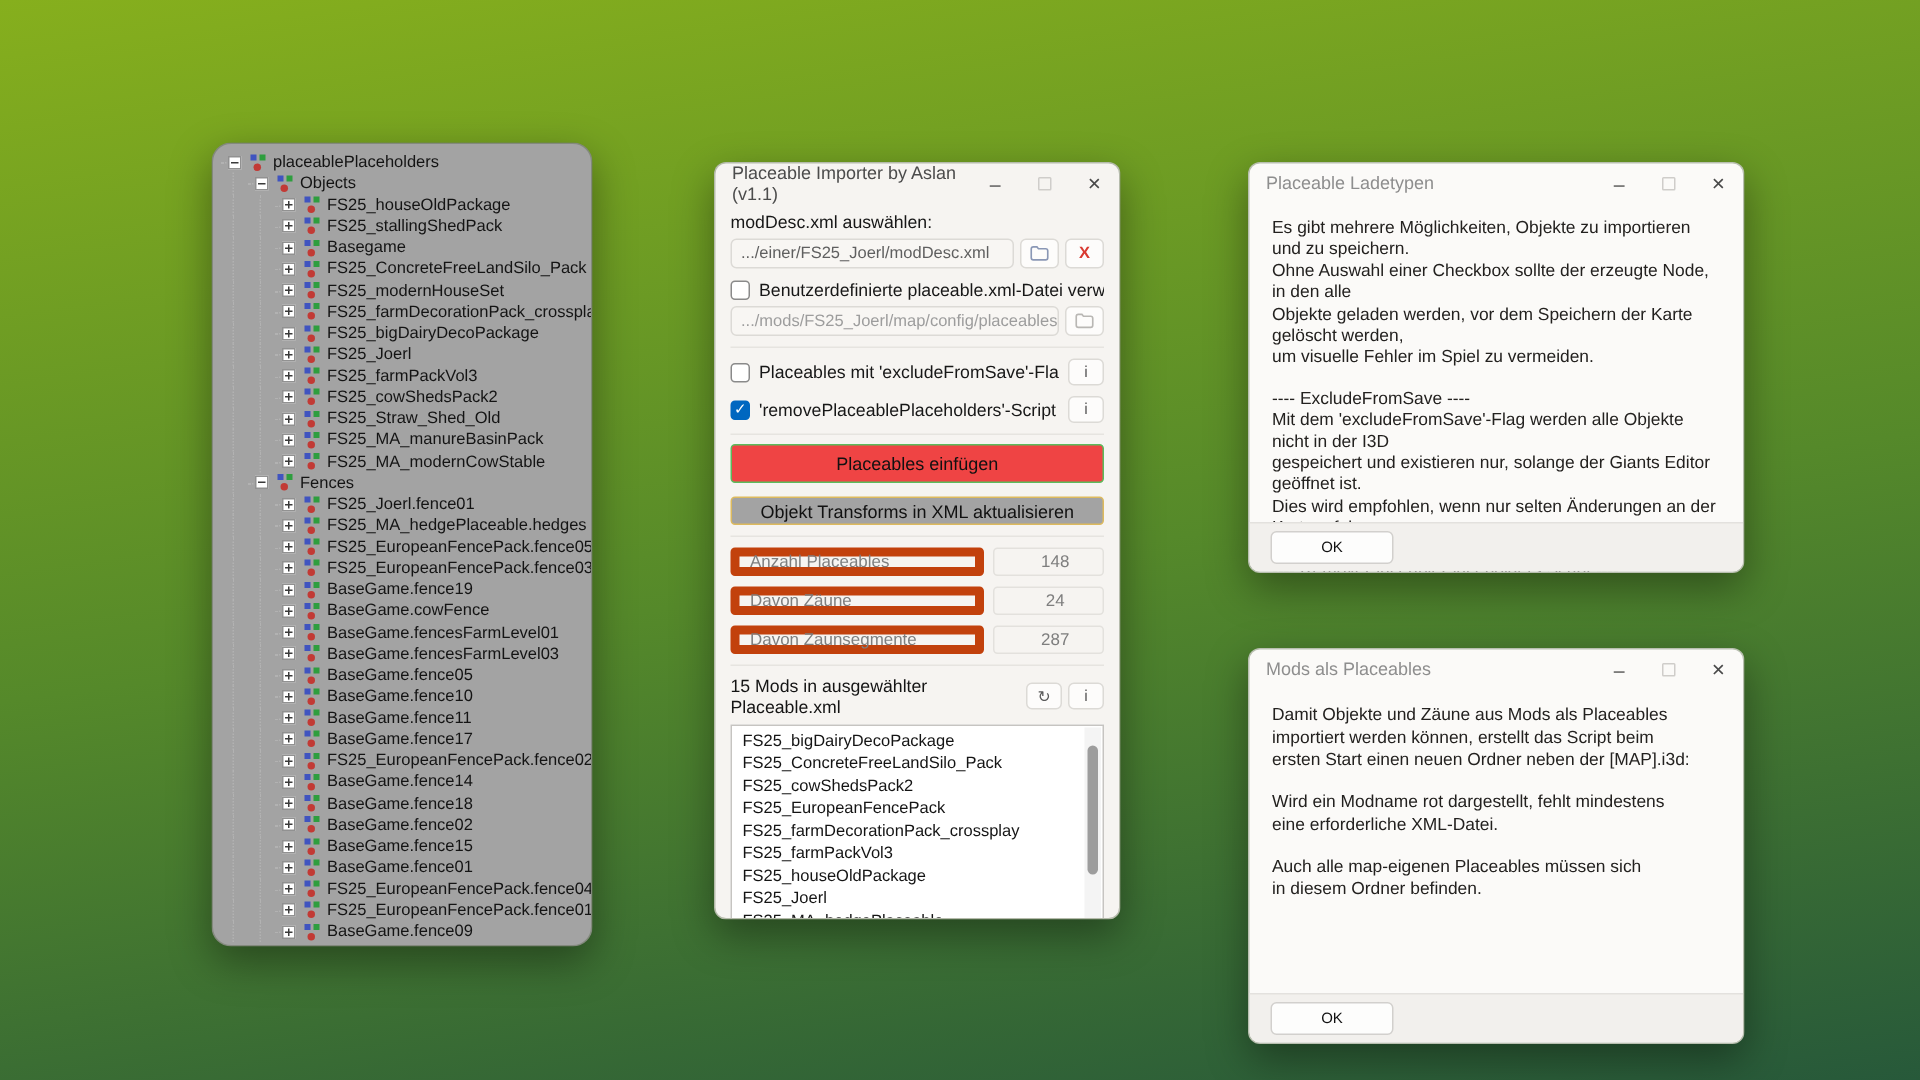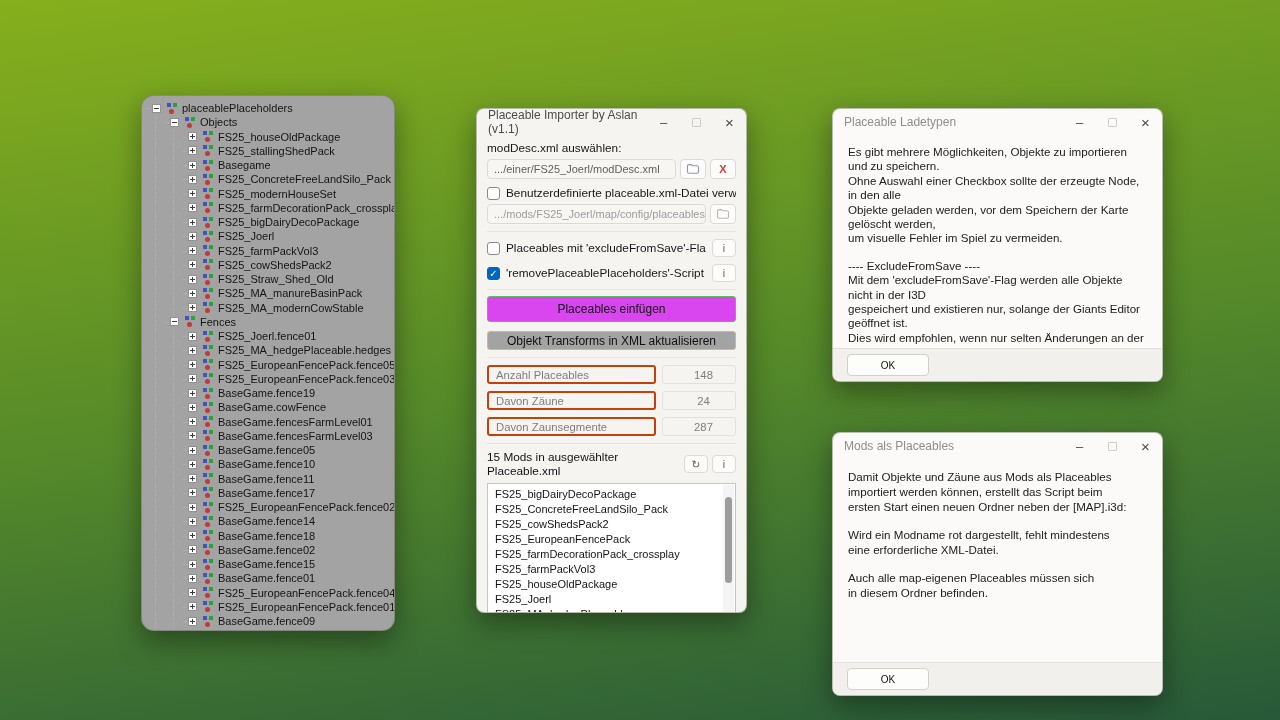--- a/index.html
+++ b/index.html
@@ -67,24 +67,24 @@
     background:#fff; flex:none; display:flex; align-items:center; justify-content:center;
     font-size:10px; color:#fff; }
   .checkbox.checked { background:#0067c0; border-color:#0067c0; }
   .checkbox:not(.checked) .chk { visibility:hidden; }
   .ibtn { width:24px; height:18px; border:1px solid #dcdad6; border-radius:4px;
     background:#fdfcfb; display:flex; align-items:center; justify-content:center;
     font-size:10.5px; color:#5a5a5a; flex:none; }
   hr.div { border:none; border-top:1px solid #e6e4e0; margin-top:7px; }
   .big-btn { display:block; width:100%; border-radius:3px; font-size:12px; color:#111;
     display:flex; align-items:center; justify-content:center; }
-  .green-btn { margin-top:6px; height:26px; background:#d946ef; border:1px solid #5cbb5c; }
+  .green-btn { margin-top:6px; height:26px; background:#ef4444; border:1px solid #5cbb5c; }
   .yellow-btn { margin-top:9px; height:19px; background:#a3a3a3; border:1px solid #ddba5e; }
   .stat-row { display:flex; gap:6px; margin-top:7px; }
-  .stat-label { flex:1; height:19px; border:2px solid #c2410c; border-radius:3px;
+  .stat-label { flex:1; height:19px; border:6px solid #c2410c; border-radius:3px;
     font-size:11.3px; color:#7e7e7e; display:flex; align-items:center; padding:0 7px; }
   .stat-value { width:74px; height:19px; border:1px solid #e3e1dd; border-radius:3px;
     font-size:11.3px; color:#7e7e7e; display:flex; align-items:center; justify-content:center;padding-left:9px; }
   .mods-header { display:flex; align-items:center; gap:4px; margin-top:6px; }
   .mods-header .txt { flex:1; font-size:11.8px; color:#141414; }
   .mod-list { margin-top:5px; height:155px; border:1px solid #c6c4c1; background:#fff;
     position:relative; overflow:hidden; padding:3px 14px 0 7px; }
   .mod-item { font-size:11px; color:#141414; line-height:15px; white-space:nowrap; }
   .scrollbar { position:absolute; top:1px; bottom:1px; right:1px; width:11px; background:#f4f4f4; }
   .scroll-thumb { position:absolute; top:12px; right:2px; width:7px; height:86px;

